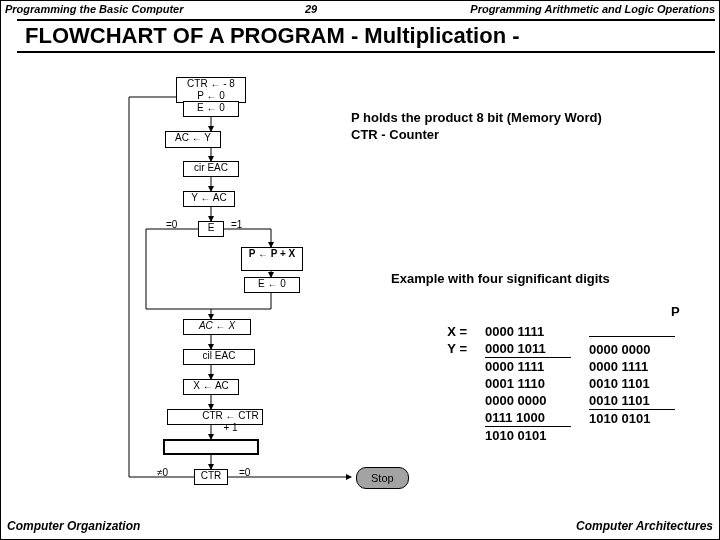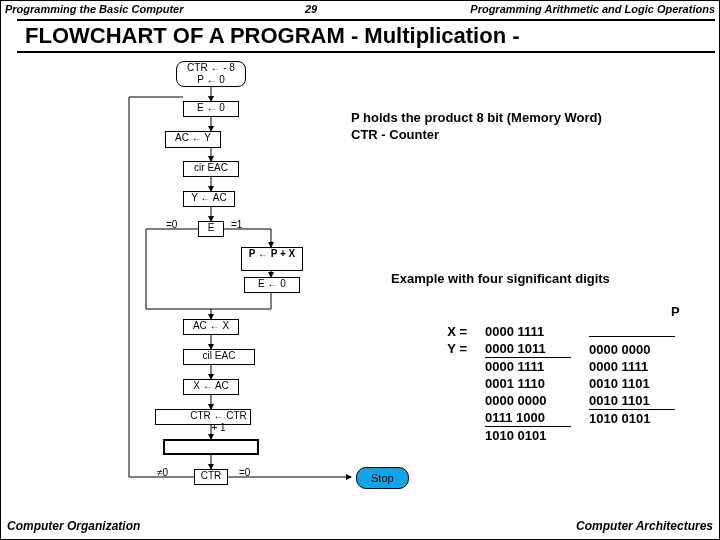--- a/index.html
+++ b/index.html
@@ -18,21 +18,21 @@
   .lbl { position: absolute; font-size: 10px; }
   .desc { position: absolute; top: 108px; left: 350px; font-size: 13px; font-weight: bold; line-height: 17px; }
   .ex-title { position: absolute; top: 270px; left: 390px; font-size: 13px; font-weight: bold; }
   .p-lbl { position: absolute; top: 303px; left: 670px; font-size: 13px; font-weight: bold; }
   .ex-cols { position: absolute; top: 322px; left: 430px; font-size: 13px; font-weight: bold; display: flex; gap: 18px; }
   .ex-cols div { white-space: pre; line-height: 17px; }
   .ex-cols .lab { text-align: right; width: 36px; }
   .ex-cols .col1 { width: 86px; }
   .ex-cols .col2 { width: 86px; }
   .ex-cols .col2 .blank { border-bottom: 1.5px solid #000; display: inline-block; width: 86px; height: 14px; }
-  .stop { position: absolute; border: 1px solid #000; border-radius: 10px; text-align: center; font-size: 11px; padding: 4px 14px; background: #0ea5e9; }
+  .stop { position: absolute; border: 1px solid #000; border-radius: 10px; text-align: center; font-size: 11px; padding: 4px 14px; background: #a3a3a3; }
   svg.lines { position: absolute; top: 0; left: 0; }
 </style>
 </head>
 <body>
 
 <div class="page">
 
   <div class="hdr">
     <span class="left">Programming the Basic Computer</span>
     <span class="pg">29</span>
@@ -72,37 +72,37 @@
       <line x1="90" y1="364" x2="90" y2="378" stroke="#000" marker-end="url(#ah)"></line>
       <line x1="90" y1="394" x2="90" y2="408" stroke="#000" marker-end="url(#ah)"></line>
 
       <line x1="107" y1="416" x2="230" y2="416" stroke="#000" marker-end="url(#ah)"></line>
 
       <line x1="73" y1="416" x2="8" y2="416" stroke="#000"></line>
       <line x1="8" y1="416" x2="8" y2="36" stroke="#000"></line>
       <line x1="8" y1="36" x2="62" y2="36" stroke="#000"></line>
     </svg>
 
-    <div class="box" style="left:55px; top:0; width:70px; height:26px;border-radius:8px;">
+    <div class="box" style="left:55px; top:16px; width:70px; height:26px;">
       <div>CTR ← - 8</div>
       <div>P ← 0</div>
     </div>
     <div class="box" style="left:62px; top:40px; width:56px; height:16px;">E ← 0</div>
     <div class="box" style="left:44px; top:70px; width:56px; height:17px;">AC ← Y</div>
     <div class="box" style="left:62px; top:100px; width:56px; height:16px;">cir EAC</div>
     <div class="box" style="left:62px; top:130px; width:52px; height:16px;text-align:center;">Y ← AC</div>
     <div class="box" style="left:77px; top:160px; width:26px; height:16px;">E</div>
     <span class="lbl" style="left:45px; top:158px;">=0</span>
     <span class="lbl" style="left:110px; top:158px;">=1</span>
     <div class="box" style="left:120px; top:186px; width:62px; height:24px;font-weight:bold;">P ← P + X</div>
     <div class="box" style="left:123px; top:216px; width:56px; height:16px;">E ← 0</div>
-    <div class="box" style="left:62px; top:258px; width:56px; height:16px;">AC ← X</div>
+    <div class="box" style="left:62px; top:258px; width:68px; height:16px;font-style:italic;">AC ← X</div>
     <div class="box" style="left:62px; top:288px; width:72px; height:16px;">cil EAC</div>
     <div class="box" style="left:62px; top:318px; width:56px; height:16px;">X ← AC</div>
-    <div class="box" style="left:34px; top:348px; width:96px; height:16px;padding-left:31px;">CTR ← CTR + 1</div>
+    <div class="box" style="left:46px; top:348px; width:96px; height:16px;padding-left:31px;">CTR ← CTR + 1</div>
     <div class="box" style="left:42px; top:378px; width:96px; height:16px; border:2px solid #000;"></div>
     <div class="box" style="left:73px; top:408px; width:34px; height:16px;">CTR</div>
     <span class="lbl" style="left:36px; top:406px;">≠0</span>
     <span class="lbl" style="left:118px; top:406px;">=0</span>
   </div>
 
   <div class="stop" style="left:355px; top:466px;">Stop</div>
 
   <div class="desc">
     <div>P holds the product 8 bit (Memory Word)</div>

